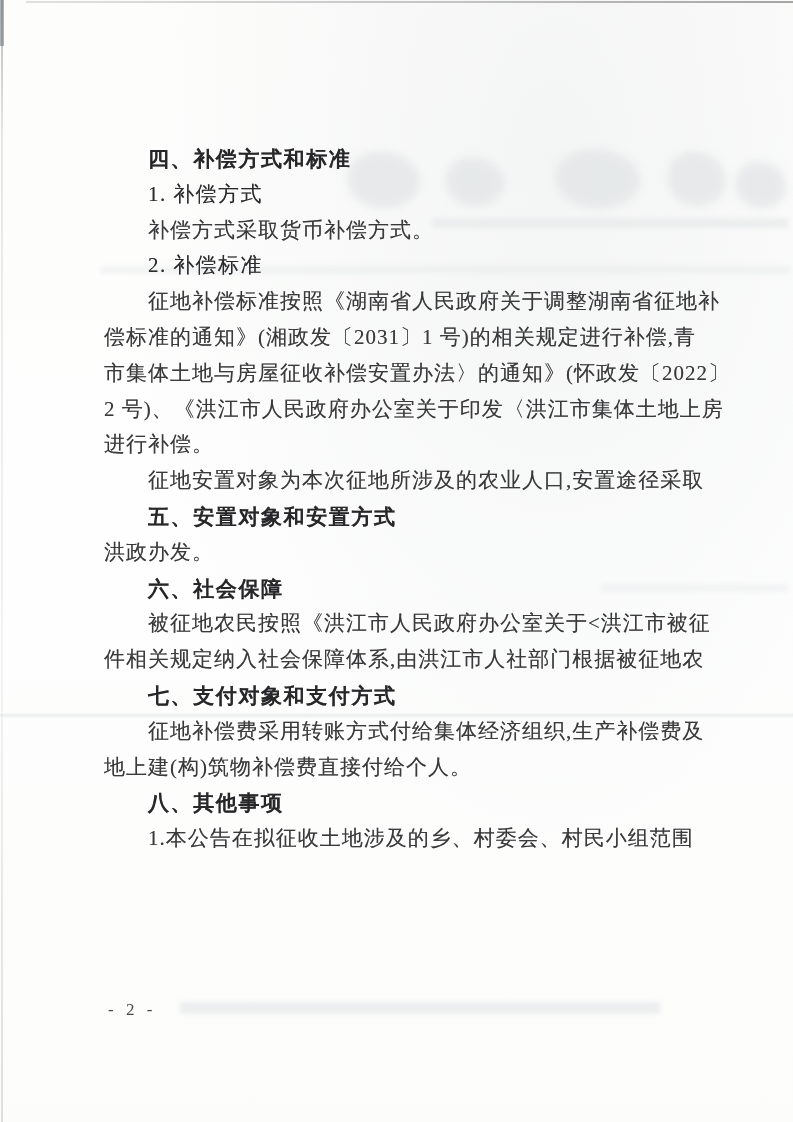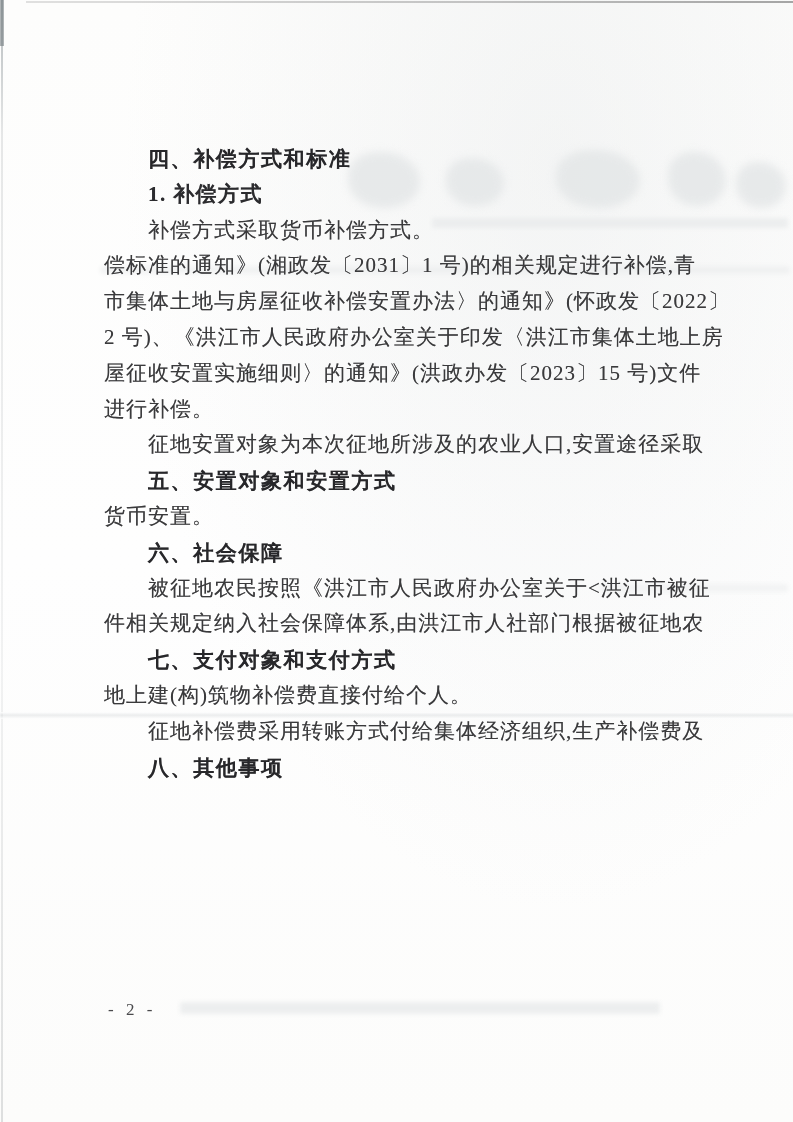--- a/index.html
+++ b/index.html
@@ -69,21 +69,21 @@
     text-shadow: 0 0 0.4px rgba(60,60,60,0.5);
   }
   .line.indent { padding-left: 44px; }
   .line.h {
     font-family: "Liberation Sans", sans-serif;
     font-weight: bold;
     color: #27272a;
     letter-spacing: 1.6px;
   }
   .line.sh {
-    font-weight: bold;
+    font-weight: normal;
     color: #2b2b2e;
     letter-spacing: 1.4px;
   }
 
   #page-number {
     position: absolute;
     left: 108px;
     top: 1000px;
     font-size: 17px;
     letter-spacing: 4px;
@@ -108,32 +108,34 @@
   <div class="blob" style="left:736px; top:162px; width:50px; height:46px;"></div>
   <div class="streak" style="left:432px; top:218px; width:356px; height:10px;"></div>
   <div class="streak" style="left:100px; top:266px; width:690px; height:8px; opacity:0.55;"></div>
   <div class="streak" style="left:600px; top:584px; width:188px; height:8px; opacity:0.5;"></div>
   <div class="streak" style="left:180px; top:1002px; width:480px; height:12px;"></div>
 
   <div id="text-column">
     <div class="line h indent">四、补偿方式和标准</div>
     <div class="line sh indent">1. 补偿方式</div>
     <div class="line indent">补偿方式采取货币补偿方式。</div>
+    <div class="line sh indent">2. 补偿标准</div>
+    <div class="line indent">征地补偿标准按照《湖南省人民政府关于调整湖南省征地补</div>
     <div class="line">偿标准的通知》(湘政发〔2031〕1 号)的相关规定进行补偿,青</div>
     <div class="line">市集体土地与房屋征收补偿安置办法〉的通知》(怀政发〔2022〕</div>
     <div class="line">2 号)、《洪江市人民政府办公室关于印发〈洪江市集体土地上房</div>
-    <div class="line">屋征收安置实施细则〉的通知》(洪政办发〔2023〕15 号)文件</div>
     <div class="line">进行补偿。</div>
     <div class="line indent">征地安置对象为本次征地所涉及的农业人口,安置途径采取</div>
     <div class="line h indent">五、安置对象和安置方式</div>
-    <div class="line">货币安置。</div>
+    <div class="line">洪政办发。</div>
     <div class="line h indent">六、社会保障</div>
     <div class="line indent">被征地农民按照《洪江市人民政府办公室关于&lt;洪江市被征</div>
     <div class="line">件相关规定纳入社会保障体系,由洪江市人社部门根据被征地农</div>
     <div class="line h indent">七、支付对象和支付方式</div>
+    <div class="line indent">征地补偿费采用转账方式付给集体经济组织,生产补偿费及</div>
     <div class="line">地上建(构)筑物补偿费直接付给个人。</div>
-    <div class="line indent">征地补偿费采用转账方式付给集体经济组织,生产补偿费及</div>
     <div class="line h indent">八、其他事项</div>
+    <div class="line indent">1.本公告在拟征收土地涉及的乡、村委会、村民小组范围</div>
   </div>
 
   <div id="page-number">- 2 -</div>
 
 </div>
 
 </body></html>

